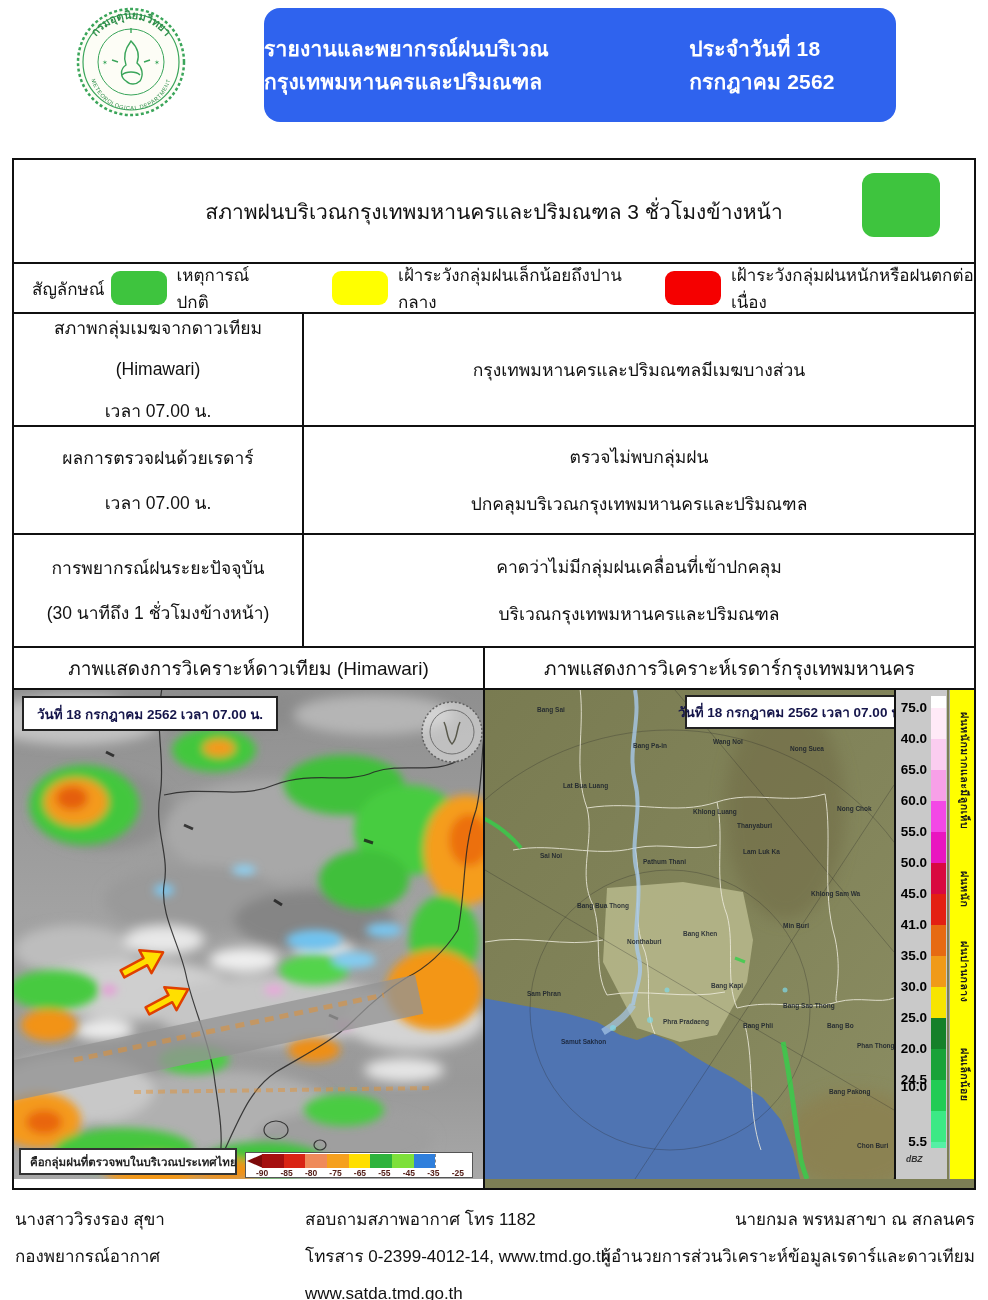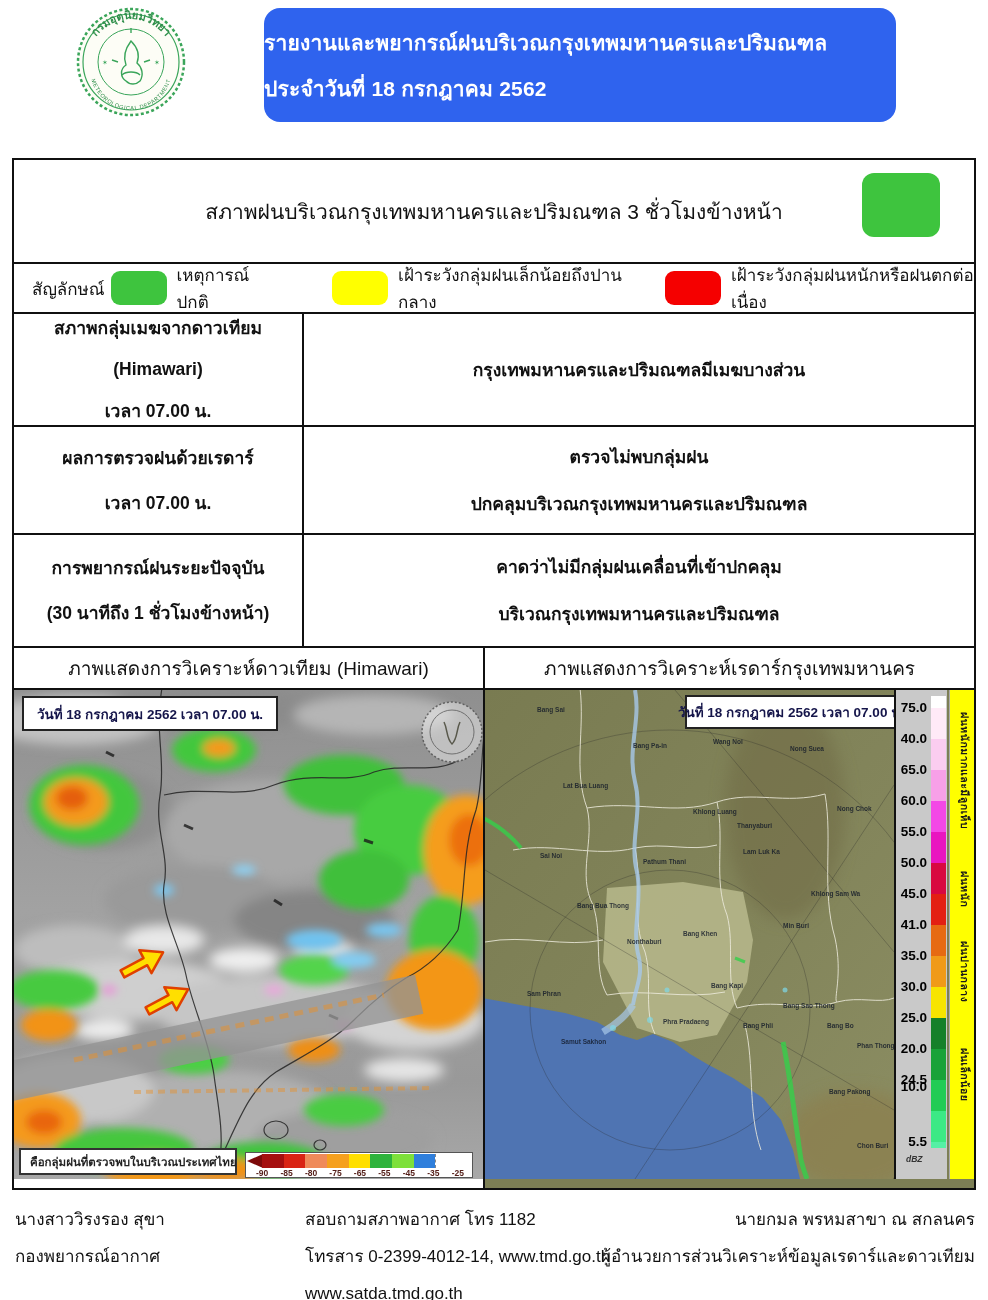--- a/index.html
+++ b/index.html
@@ -1,37 +1,37 @@
 <!DOCTYPE html>
 <html><head>
 <meta charset="utf-8">
 <style>
   html,body{margin:0;padding:0;background:#ffffff;}
   .page{position:relative;width:988px;height:1300px;background:#fff;overflow:hidden;
         font-family:"Liberation Sans",sans-serif;color:#111;}
   
   .logo{position:absolute;left:62px;top:5px;width:138px;height:114px;}
   .banner{position:absolute;left:264px;top:8px;width:632px;height:114px;background:#2f63ee;
-          border-radius:16px;display:flex;flex-direction:column;justify-content:center;
-          align-items:flex-start;gap:13px;}
+          border-radius:16px;display:flex;flex-direction:row;justify-content:center;
+          align-items:center;gap:13px;}
   .banner div{color:#fff;font-weight:bold;font-size:21px;letter-spacing:.2px;}
   
   .tbl{position:absolute;left:12px;top:158px;width:964px;height:1032px;border:2px solid #101010;
        box-sizing:border-box;display:flex;flex-direction:column;background:#fff;}
   .trow{border-top:2px solid #101010;position:relative;box-sizing:border-box;}
   .trow:first-child{border-top:none;}
   .title-row{height:102px;display:flex;align-items:center;justify-content:center;}
   .title-row .ttl{font-size:21px;}
   .status-badge{position:absolute;right:34px;top:13px;width:78px;height:64px;border-radius:12px;background:#3ec43e;}
   .legend-row{height:50px;display:flex;align-items:center;padding-left:18px;font-size:17px;}
   .sw{width:56px;height:34px;border-radius:9px;margin:0 10px;flex:none;}
   .sw.g{background:#3ec43e;margin-left:6px;}
   .sw.y{background:#ffff00;}
   .sw.r{background:#f50000;}
-  .drow{display:flex;font-weight:bold;}
+  .drow{display:flex;}
   .drow.h113{height:113px;} .drow.h108{height:108px;}
   .cell-l{width:290px;border-right:2px solid #101010;box-sizing:border-box;display:flex;
           flex-direction:column;justify-content:center;align-items:center;gap:17px;font-size:17.5px;}
   .cell-r{flex:1;display:flex;flex-direction:column;justify-content:center;align-items:center;
           gap:19px;font-size:17.5px;}
   .imghdr-row{height:42px;display:flex;align-items:stretch;font-size:19px;}
   .imghdr-row .ih{display:flex;align-items:center;justify-content:center;}
   .imghdr-row .ih.l{width:471px;border-right:2px solid #101010;box-sizing:border-box;}
   .imghdr-row .ih.r{flex:1;}
   .images-row{flex:1;display:flex;}

